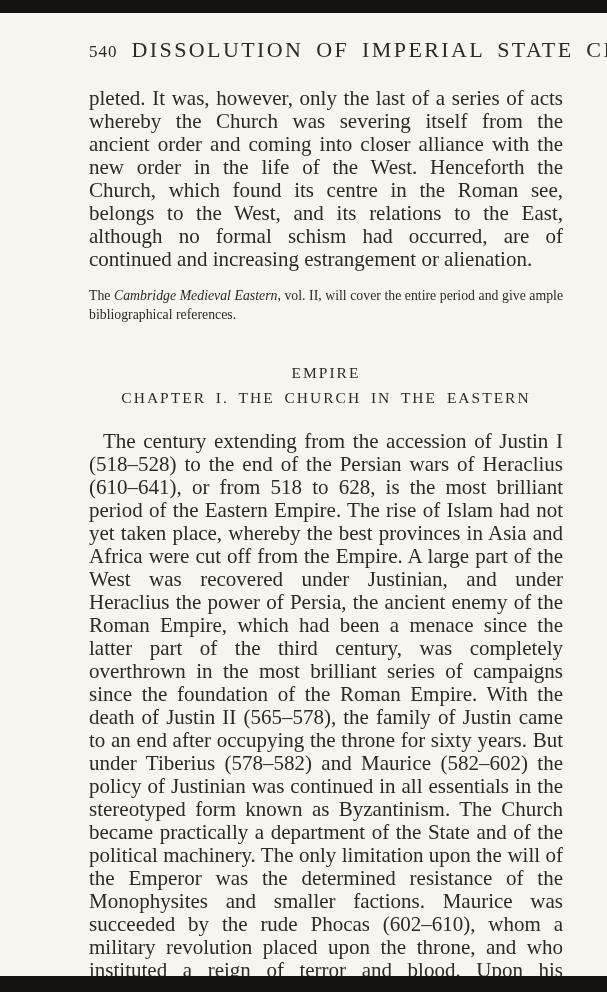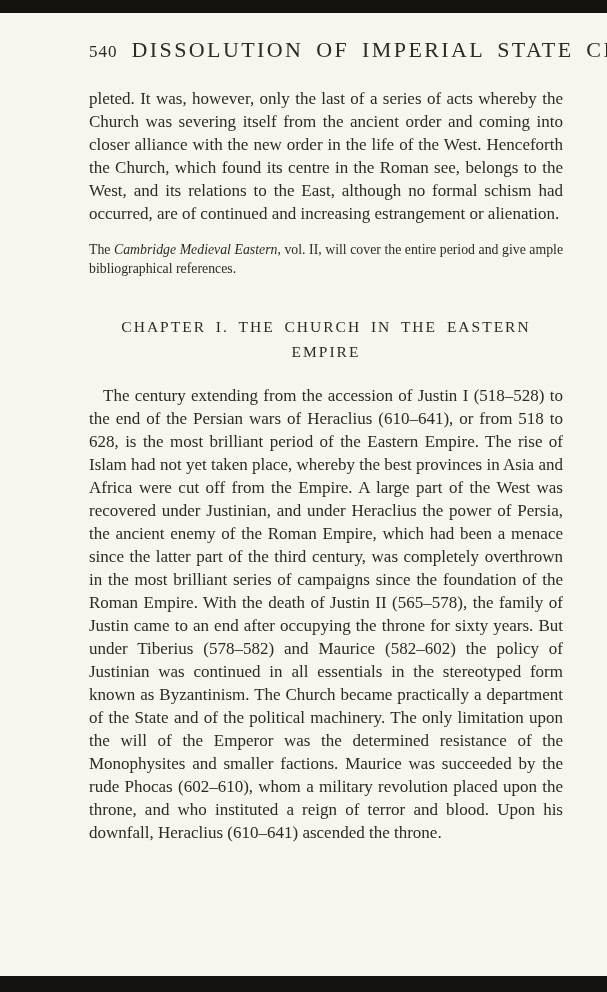--- a/index.html
+++ b/index.html
@@ -48,21 +48,21 @@
   .running-title {
     flex: 1 1 auto;
     text-align: center;
     font-size: 22px;
     letter-spacing: 2.4px;
     word-spacing: 5px;
     white-space: nowrap;
   }
 
   .para {
-    font-size: 17px;
+    font-size: 21px;
     line-height: 23px;
     text-align: justify;
     margin: 0;
   }
   .para.indent { text-indent: 14px; }
 
   .note {
     font-size: 13.8px;
     line-height: 18.5px;
     text-align: justify;
@@ -91,21 +91,21 @@
   <div class="running-head">
     <span class="page-number">540</span>
     <span class="running-title">DISSOLUTION OF IMPERIAL STATE CHURCH</span>
   </div>
 
   <p class="para">pleted.  It was, however, only the last of a series of acts whereby the Church was severing itself from the ancient order and coming into closer alliance with the new order in the life of the West.  Henceforth the Church, which found its centre in the Roman see, belongs to the West, and its relations to the East, although no formal schism had occurred, are of continued and increasing estrangement or alienation.</p>
 
   <p class="note"><span>The </span><em>Cambridge Medieval Eastern</em><span>, vol. II, will cover the entire period and give ample bibliographical references.</span></p>
 
   <h2 class="chapter-heading">
+    <span class="line">EMPIRE</span>
     <span class="line">CHAPTER I.  THE CHURCH IN THE EASTERN</span>
-    <span class="line">EMPIRE</span>
   </h2>
 
   <p class="para indent">The century extending from the accession of Justin I (518–528) to the end of the Persian wars of Heraclius (610–641), or from 518 to 628, is the most brilliant period of the Eastern Empire.  The rise of Islam had not yet taken place, whereby the best provinces in Asia and Africa were cut off from the Empire.  A large part of the West was recovered under Justinian, and under Heraclius the power of Persia, the ancient enemy of the Roman Empire, which had been a menace since the latter part of the third century, was completely overthrown in the most brilliant series of campaigns since the foundation of the Roman Empire.  With the death of Justin II (565–578), the family of Justin came to an end after occupying the throne for sixty years.  But under Tiberius (578–582) and Maurice (582–602) the policy of Justinian was continued in all essentials in the stereotyped form known as Byzantinism.  The Church became practically a department of the State and of the political machinery.  The only limitation upon the will of the Emperor was the determined resistance of the Monophysites and smaller factions.  Maurice was succeeded by the rude Phocas (602–610), whom a military revolution placed upon the throne, and who instituted a reign of terror and blood.  Upon his downfall, Heraclius (610–641) ascended the throne.</p>
 
 </div>
 
 <div class="scan-bar bottom"></div>
 
 </body></html>

